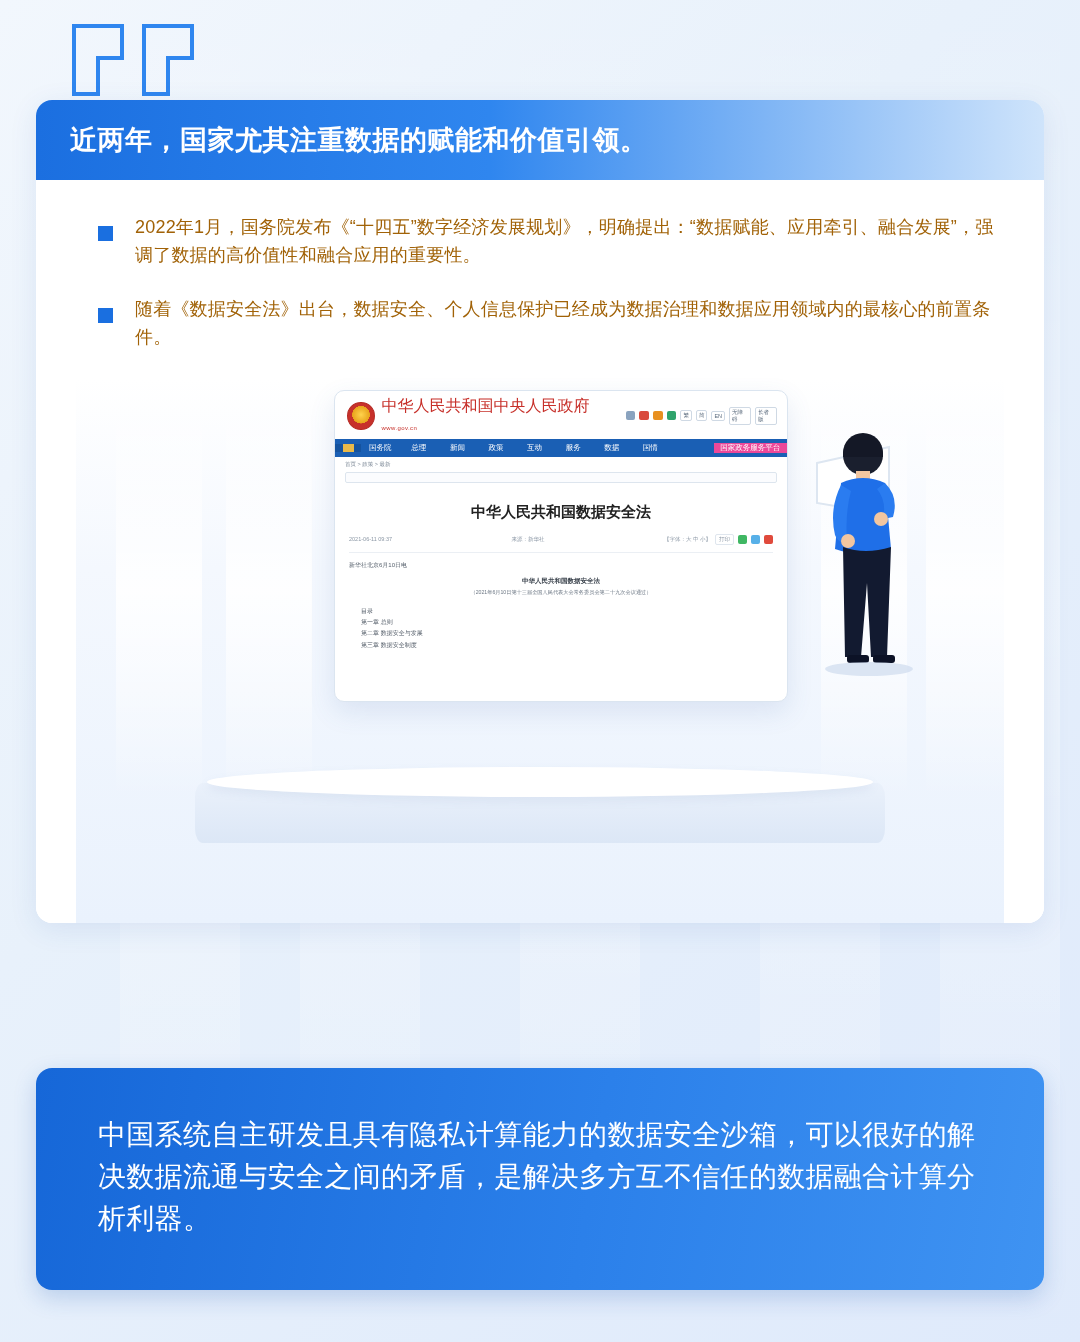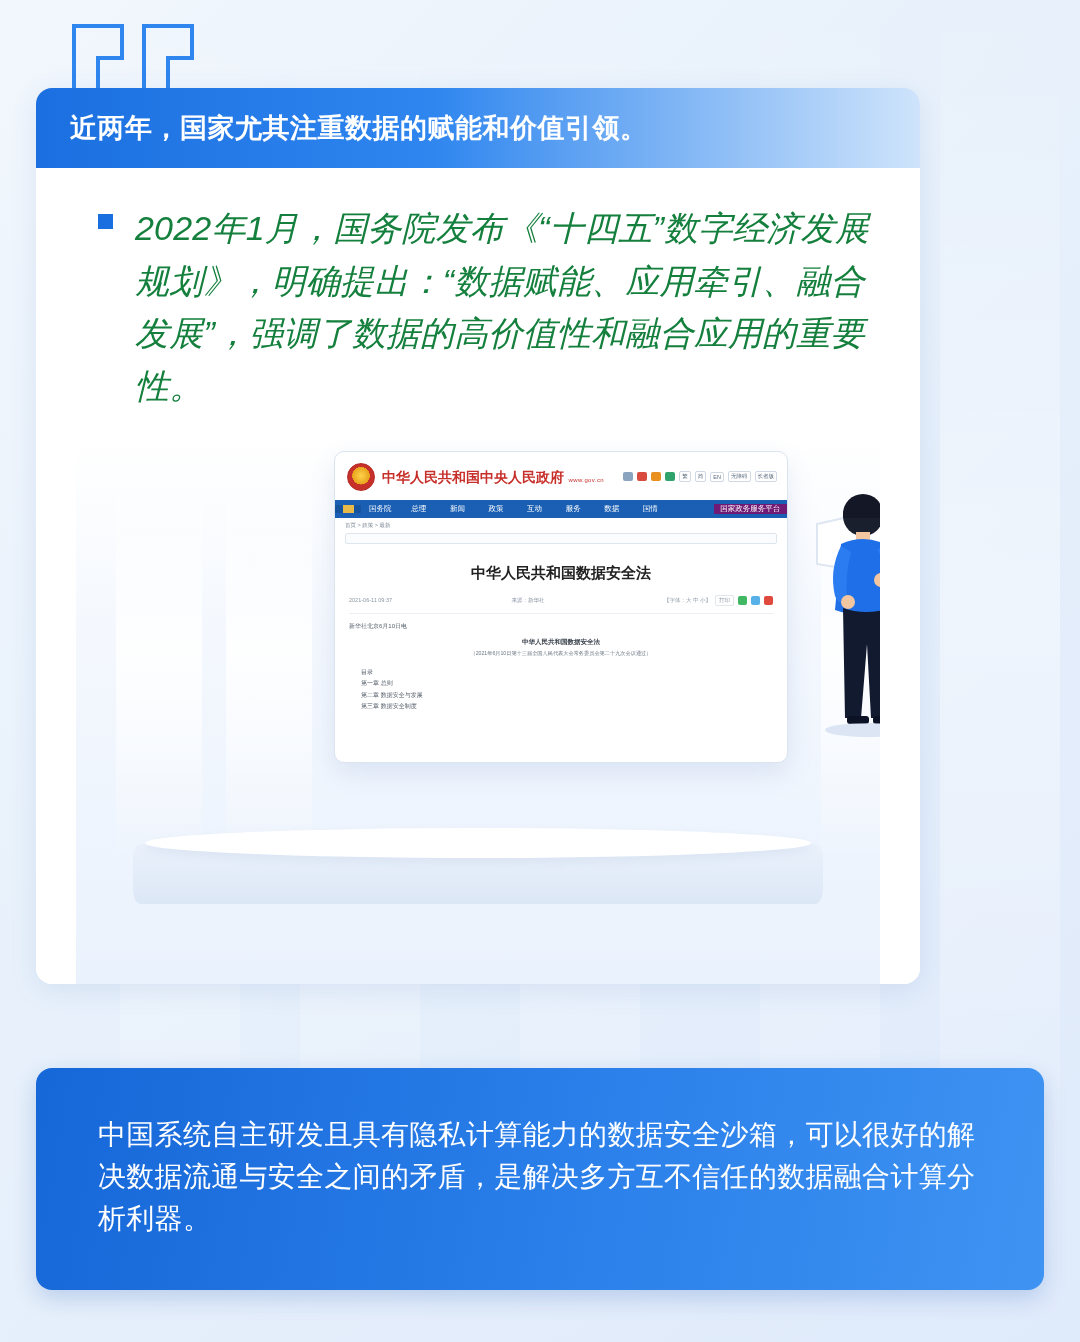--- a/index.html
+++ b/index.html
@@ -35,22 +35,22 @@
     position: absolute;
     left: 62px;
     top: 8px;
     width: 170px;
     height: 90px;
   }
 
   .card {
     position: absolute;
     left: 36px;
-    top: 88px;
-    width: 884px;
+    top: 100px;
+    width: 1008px;
     border-radius: 16px;
     background: #ffffff;
     box-shadow: 0 6px 28px rgba(40, 90, 170, 0.10);
     overflow: hidden;
   }
 
   .card-header {
     background: linear-gradient(90deg, #1b6fe0 0%, #2f86ef 45%, #cfe4fb 100%);
     height: 80px;
     display: flex;
@@ -81,25 +81,24 @@
     margin-bottom: 26px;
   }
   .bullet-square {
     width: 15px;
     height: 15px;
     background: #1a6fe0;
     flex: 0 0 15px;
     margin: 12px 22px 0 22px;
   }
   .bullet-text {
-    font-size: 34px;
+    font-size: 18px;
     line-height: 1.55;
-    color: #15803d;
+    color: #a16207;
     letter-spacing: .2px;
-    font-style: italic;
   }
 
   
   .illustration {
     position: relative;
     height: 545px;
     margin-top: 6px;
     background: linear-gradient(180deg, #ffffff 0%, #f4f8fe 35%, #eaf2fd 100%);
     overflow: hidden;
   }
@@ -163,22 +162,22 @@
     gap: 7px;
   }
   .emblem {
     width: 26px;
     height: 26px;
     border-radius: 50%;
     background: radial-gradient(circle at 50% 45%, #ffd34d 0%, #e8a31b 45%, #c7302a 46%, #c7302a 100%);
     border: 1px solid #b52b25;
   }
   .gov-name {
-    font-size: 14px;
-    font-weight: 700;
+    font-size: 16px;
+    font-weight: 400;
     color: #c7302a;
     line-height: 1.15;
   }
   .gov-sub {
     font-size: 6px;
     color: #c7302a;
     letter-spacing: .4px;
   }
   .gov-tools {
     display: flex;
@@ -225,21 +224,21 @@
   .gov-nav a {
     flex: 1;
     color: #fff;
     font-size: 7.5px;
     display: flex;
     align-items: center;
     justify-content: center;
     text-decoration: none;
     white-space: nowrap;
   }
-  .gov-nav a.wide { flex: 1.9; background: #701a75; margin-left: 44px; }
+  .gov-nav a.wide { flex: 1.9; background: #ec4899; margin-left: 44px; }
 
   .gov-crumb {
     font-size: 5.5px;
     color: #7f8b99;
     padding: 4px 10px 0 10px;
   }
   .gov-search {
     margin: 4px 10px 0 10px;
     height: 9px;
     border: 1px solid #dde5ee;
@@ -358,20 +357,24 @@
 
   <div class="card-header">
     <h1>近两年，国家尤其注重数据的赋能和价值引领。</h1>
   </div>
 
   <div class="card-body">
     <ul class="bullets">
       <li>
         <span class="bullet-square"></span>
         <span class="bullet-text">2022年1月，国务院发布《“十四五”数字经济发展规划》，明确提出：“数据赋能、应用牵引、融合发展”，强调了数据的高价值性和融合应用的重要性。</span>
+      </li>
+      <li>
+        <span class="bullet-square"></span>
+        <span class="bullet-text">随着《数据安全法》出台，数据安全、个人信息保护已经成为数据治理和数据应用领域内的最核心的前置条件。</span>
       </li>
     </ul>
 
     <div class="illustration">
       <div class="illu-bands">
         <i style="left:40px"></i>
         <i style="left:150px"></i>
         <i style="left:745px"></i>
         <i style="left:850px"></i>
       </div>

